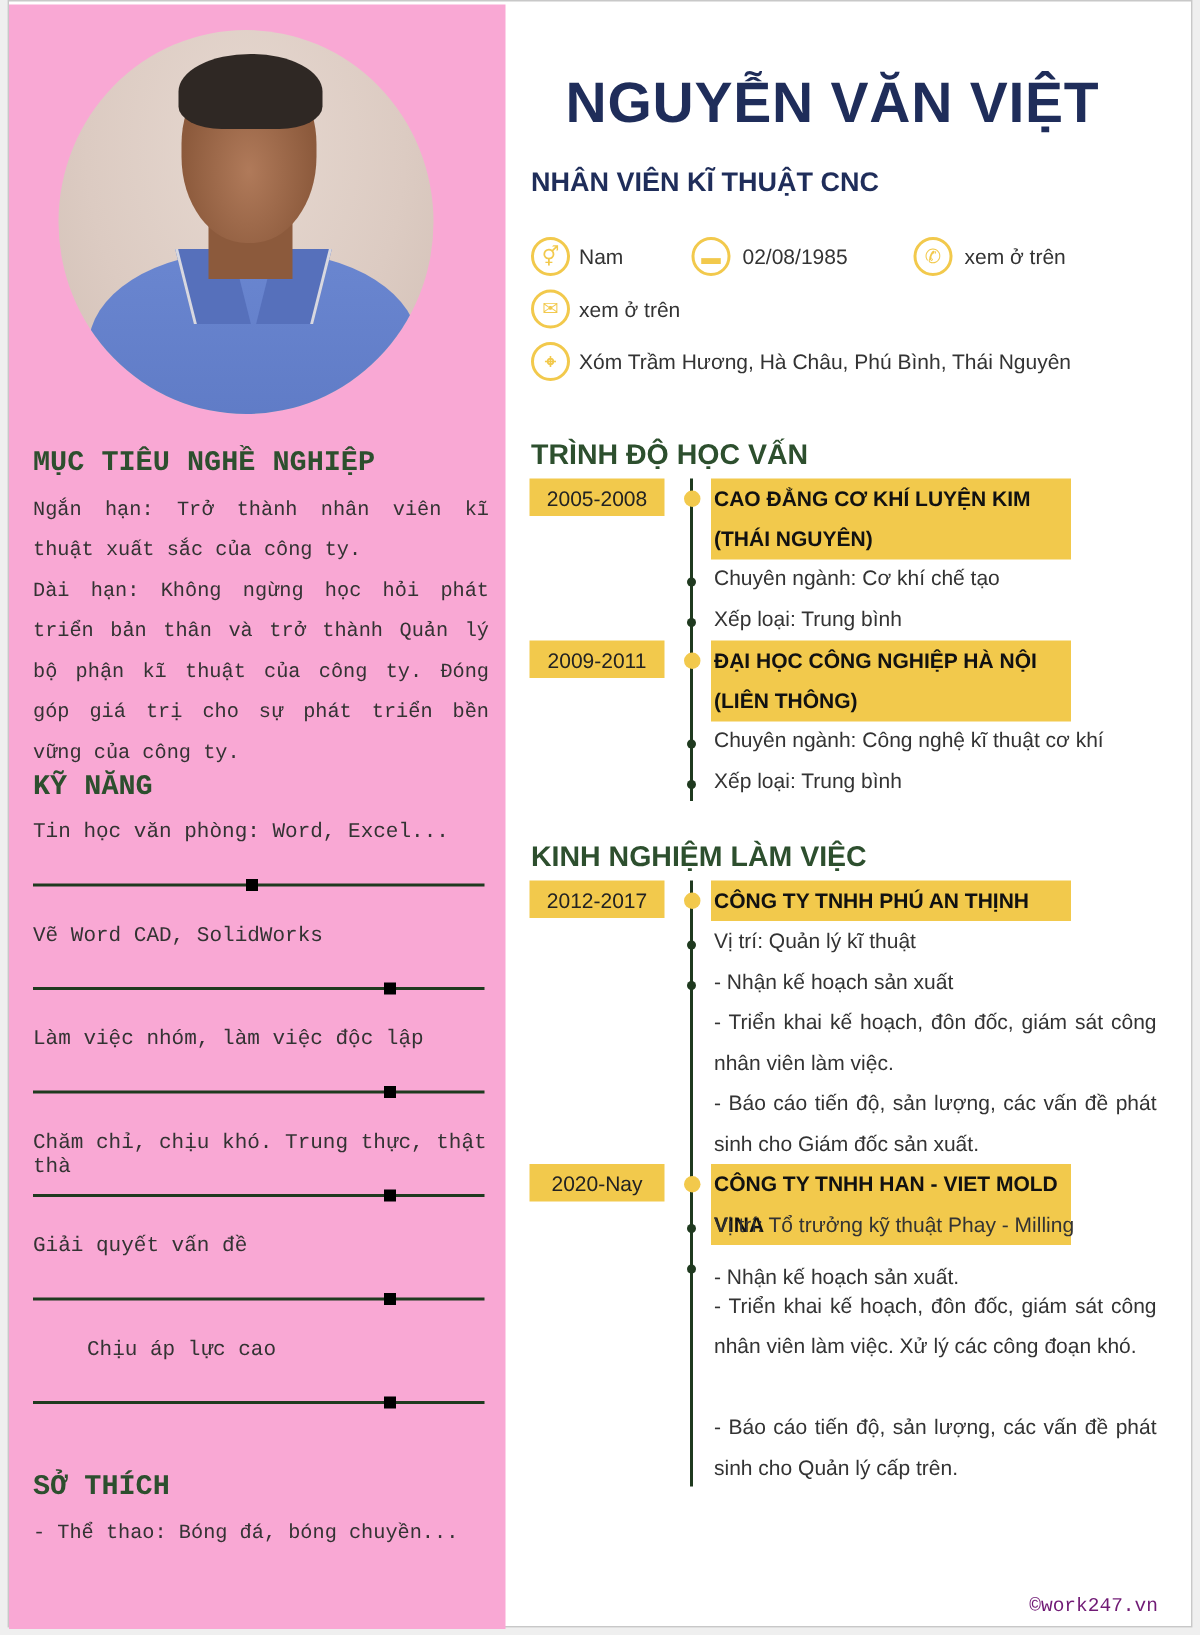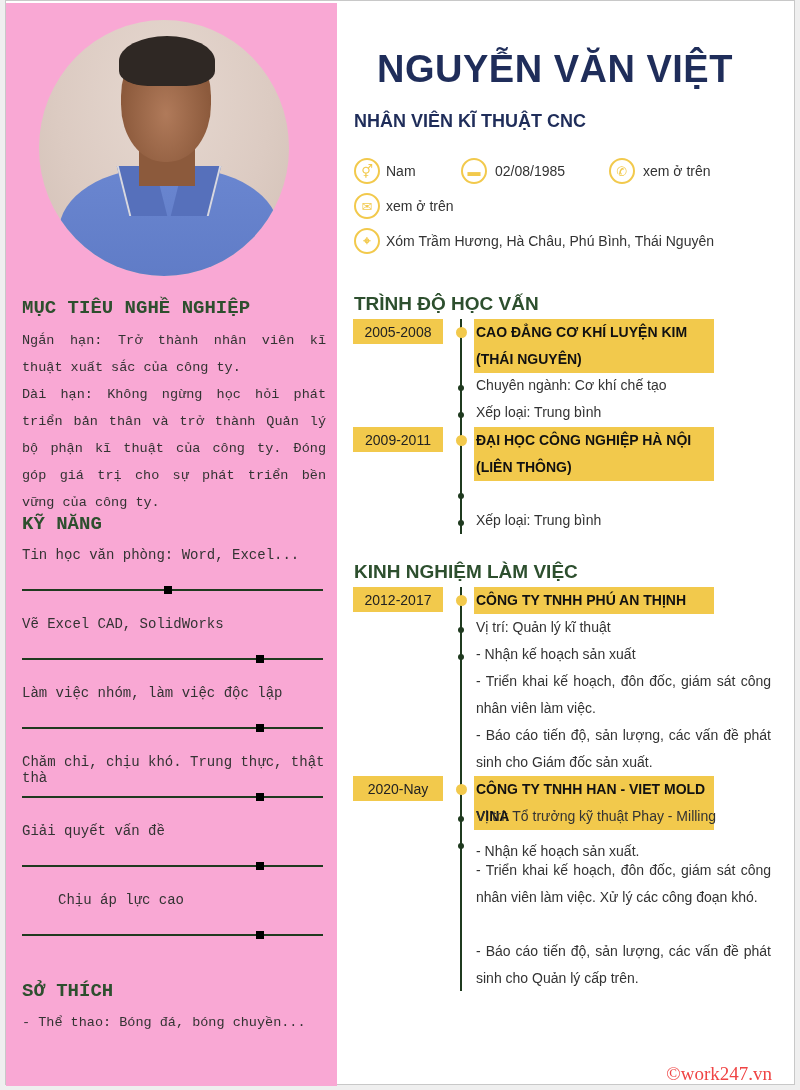--- a/index.html
+++ b/index.html
@@ -93,22 +93,22 @@
   }
   .entry-title {
     position: absolute; left: 468px; width: 240px; background: #f2c94c;
     font-size: 14px; font-weight: bold; color: #111; line-height: 27px; padding-left: 2px;
   }
   .entry-line {
     position: absolute; left: 470px; width: 295px; font-size: 14px; color: #333;
     line-height: 27px; text-align: justify;
   }
   .watermark {
-    position: absolute; right: 22px; top: 1062px; font-family: Liberation Serif, serif;
-    font-size: 19px; color: #ef4444;
+    position: absolute; right: 22px; top: 1062px; font-family: Liberation Mono, monospace;
+    font-size: 13px; color: #701a75;
   }
 </style>
 </head>
 <body>
 
 <div class="page">
 
   <div class="sidebar">
     <div class="photo">
       <div class="shirt"></div>
@@ -123,21 +123,21 @@
     <div class="side-p" style="top:324px;">Ngắn hạn: Trở thành nhân viên kĩ thuật xuất sắc của công ty.</div>
     <div class="side-p" style="top:378px;">Dài hạn: Không ngừng học hỏi phát triển bản thân và trở thành Quản lý bộ phận kĩ thuật của công ty. Đóng góp giá trị cho sự phát triển bền vững của công ty.</div>
 
     <div class="side-h" style="top:510px;">KỸ NĂNG</div>
 
     <div class="skill-label" style="top:544px;">Tin học văn phòng: Word, Excel...</div>
     <div class="skill-bar" style="top:586px;">
         <div class="knob" style="left:142px;"></div>
       </div>
 
-    <div class="skill-label" style="top:613px;">Vẽ Excel CAD, SolidWorks</div>
+    <div class="skill-label" style="top:613px;">Vẽ Word CAD, SolidWorks</div>
     <div class="skill-bar" style="top:655px;">
         <div class="knob" style="left:234px;"></div>
       </div>
 
     <div class="skill-label" style="top:682px;">Làm việc nhóm, làm việc độc lập</div>
     <div class="skill-bar" style="top:724px;">
         <div class="knob" style="left:234px;"></div>
       </div>
 
     <div class="skill-label" style="top:751px;">Chăm chỉ, chịu khó. Trung thực, thật thà</div>
@@ -191,20 +191,21 @@
   <div class="entry-title" style="top:318px;">CAO ĐẲNG CƠ KHÍ LUYỆN KIM (THÁI NGUYÊN)</div>
   <div class="dot-small" style="top:384px;"></div>
   <div class="entry-line" style="top:371px;">Chuyên ngành: Cơ khí chế tạo</div>
   <div class="dot-small" style="top:411px;"></div>
   <div class="entry-line" style="top:398px;">Xếp loại: Trung bình</div>
 
   <div class="year" style="top:426px;">2009-2011</div>
   <div class="dot-big" style="top:434px;"></div>
   <div class="entry-title" style="top:426px;">ĐẠI HỌC CÔNG NGHIỆP HÀ NỘI (LIÊN THÔNG)</div>
   <div class="dot-small" style="top:492px;"></div>
+  <div class="entry-line" style="top:479px;">Chuyên ngành: Công nghệ kĩ thuật cơ khí</div>
   <div class="dot-small" style="top:519px;"></div>
   <div class="entry-line" style="top:506px;">Xếp loại: Trung bình</div>
 
   <div class="main-h" style="top:560px;">KINH NGHIỆM LÀM VIỆC</div>
   <div class="timeline" style="top:586px; height:404px;"></div>
 
   <div class="year" style="top:586px;">2012-2017</div>
   <div class="dot-big" style="top:594px;"></div>
   <div class="entry-title" style="top:586px;">CÔNG TY TNHH PHÚ AN THỊNH</div>
   <div class="dot-small" style="top:626px;"></div>

